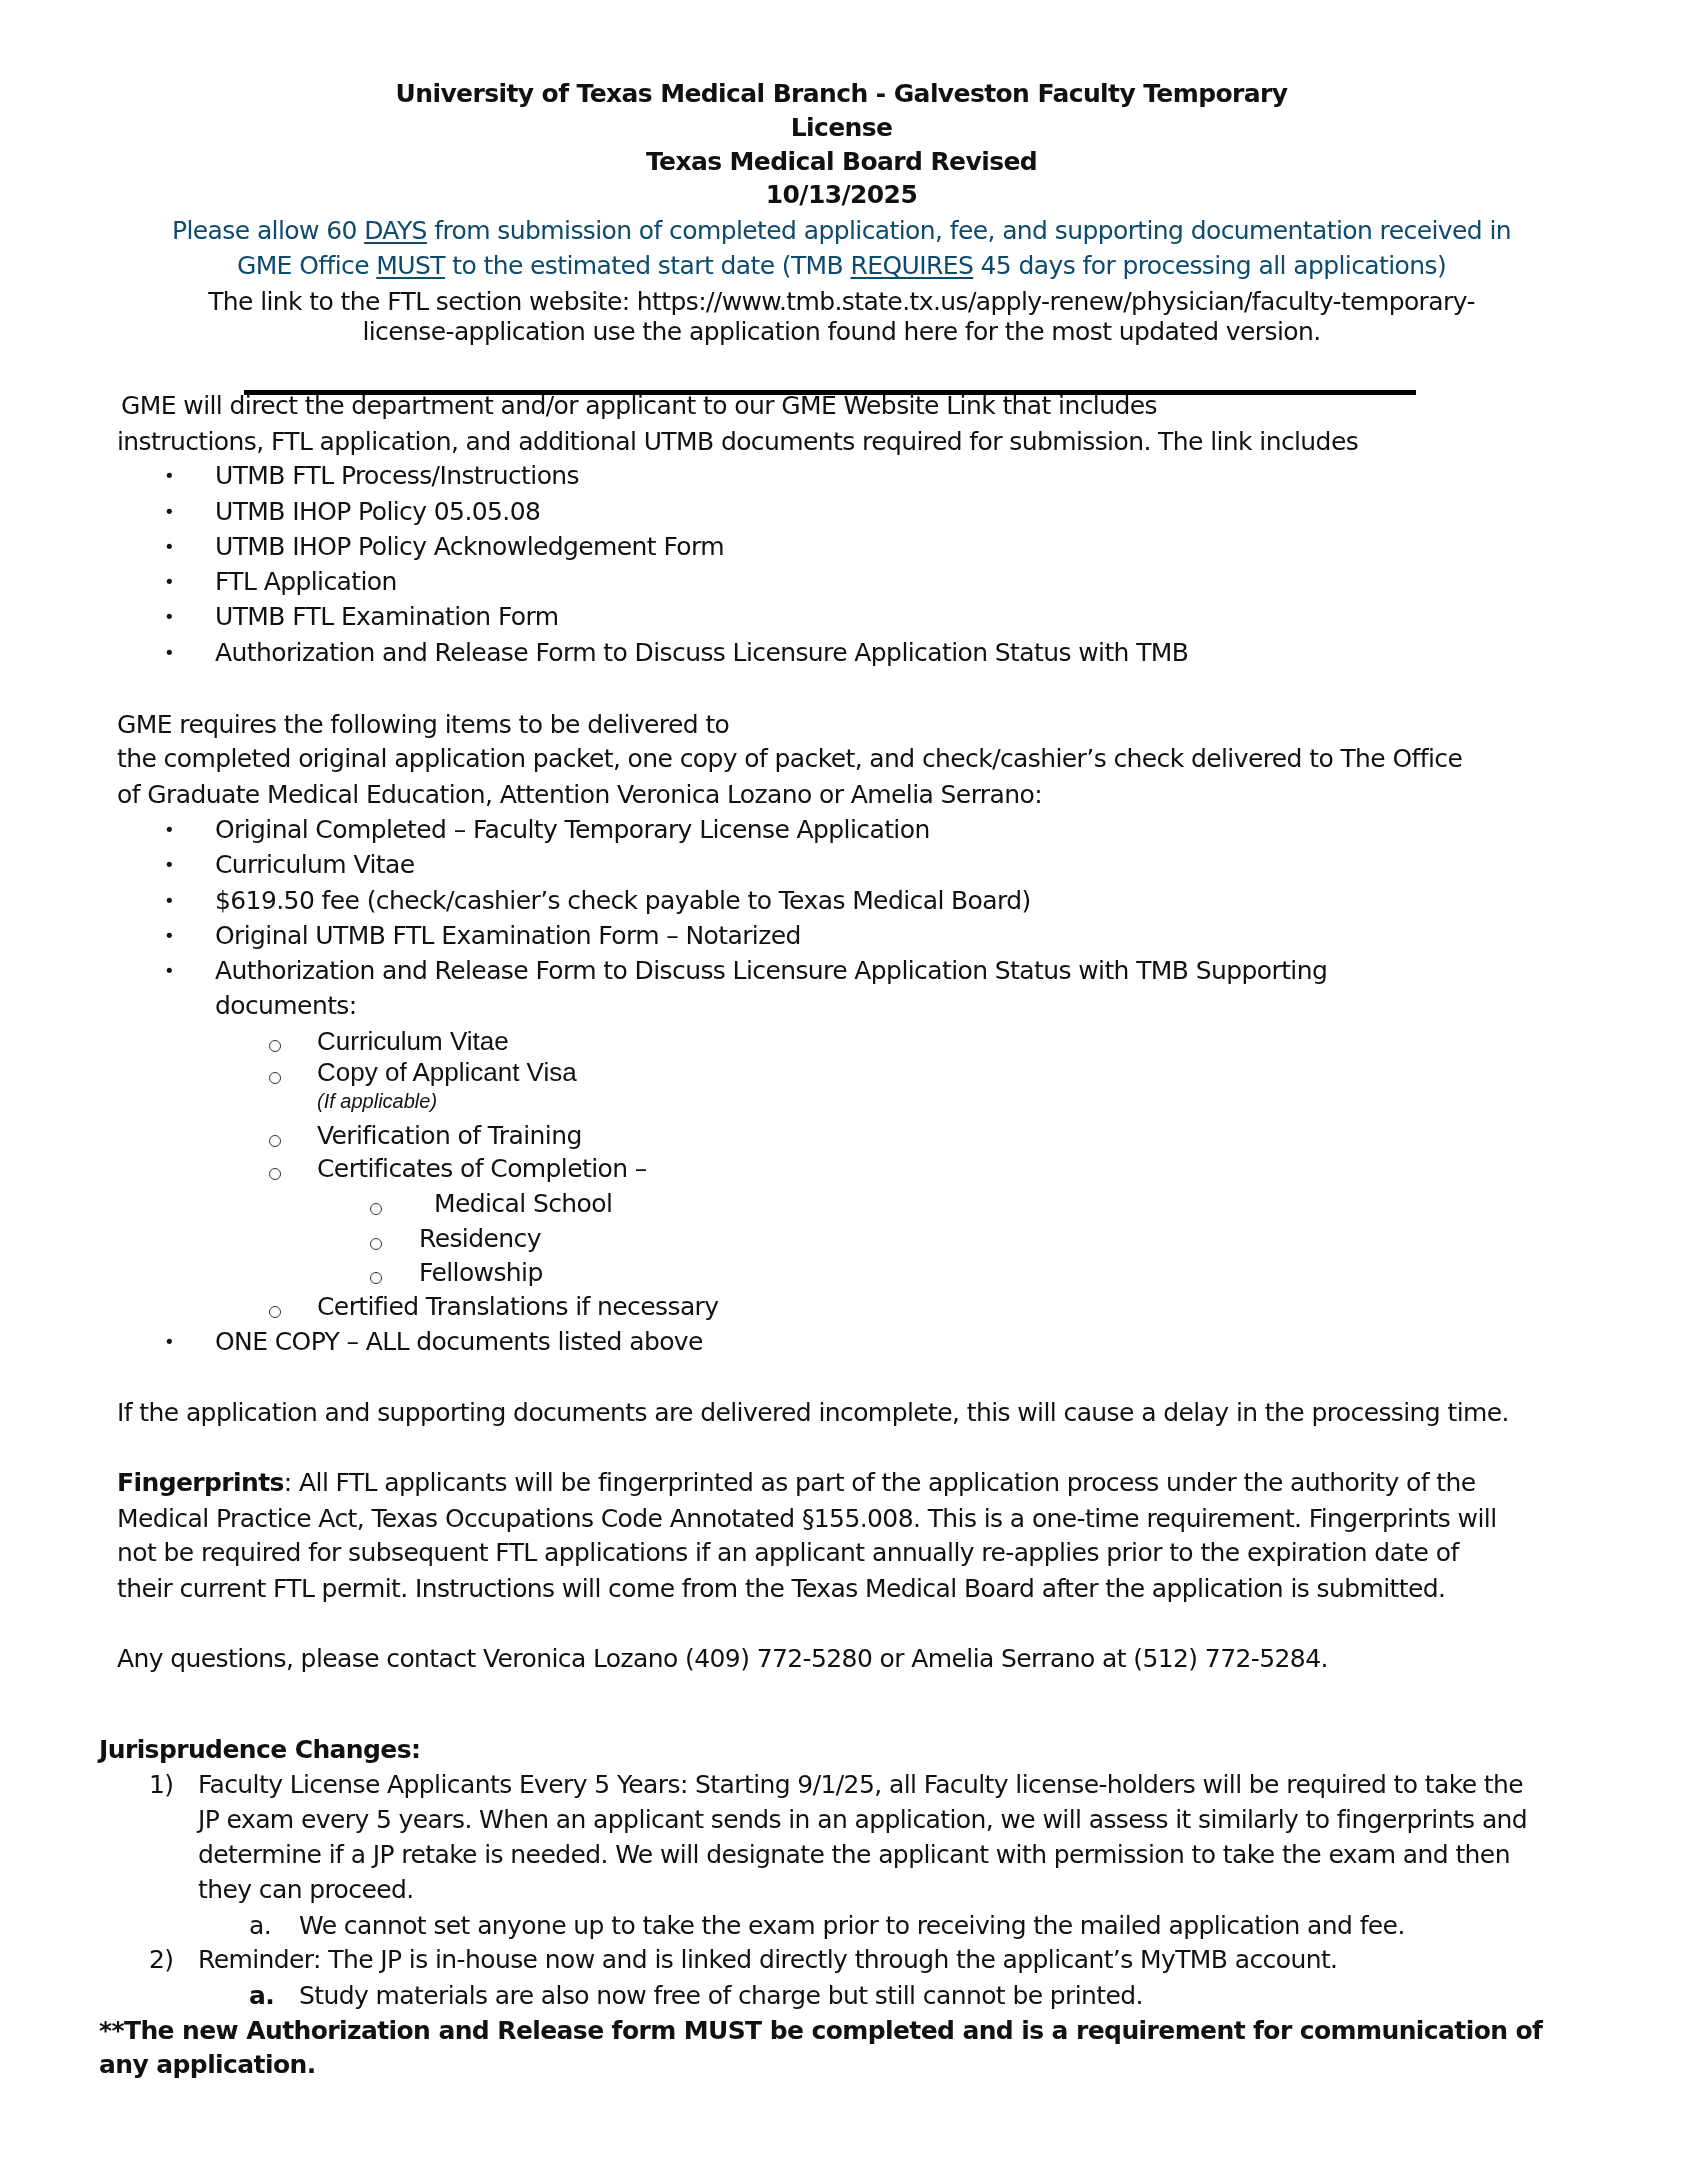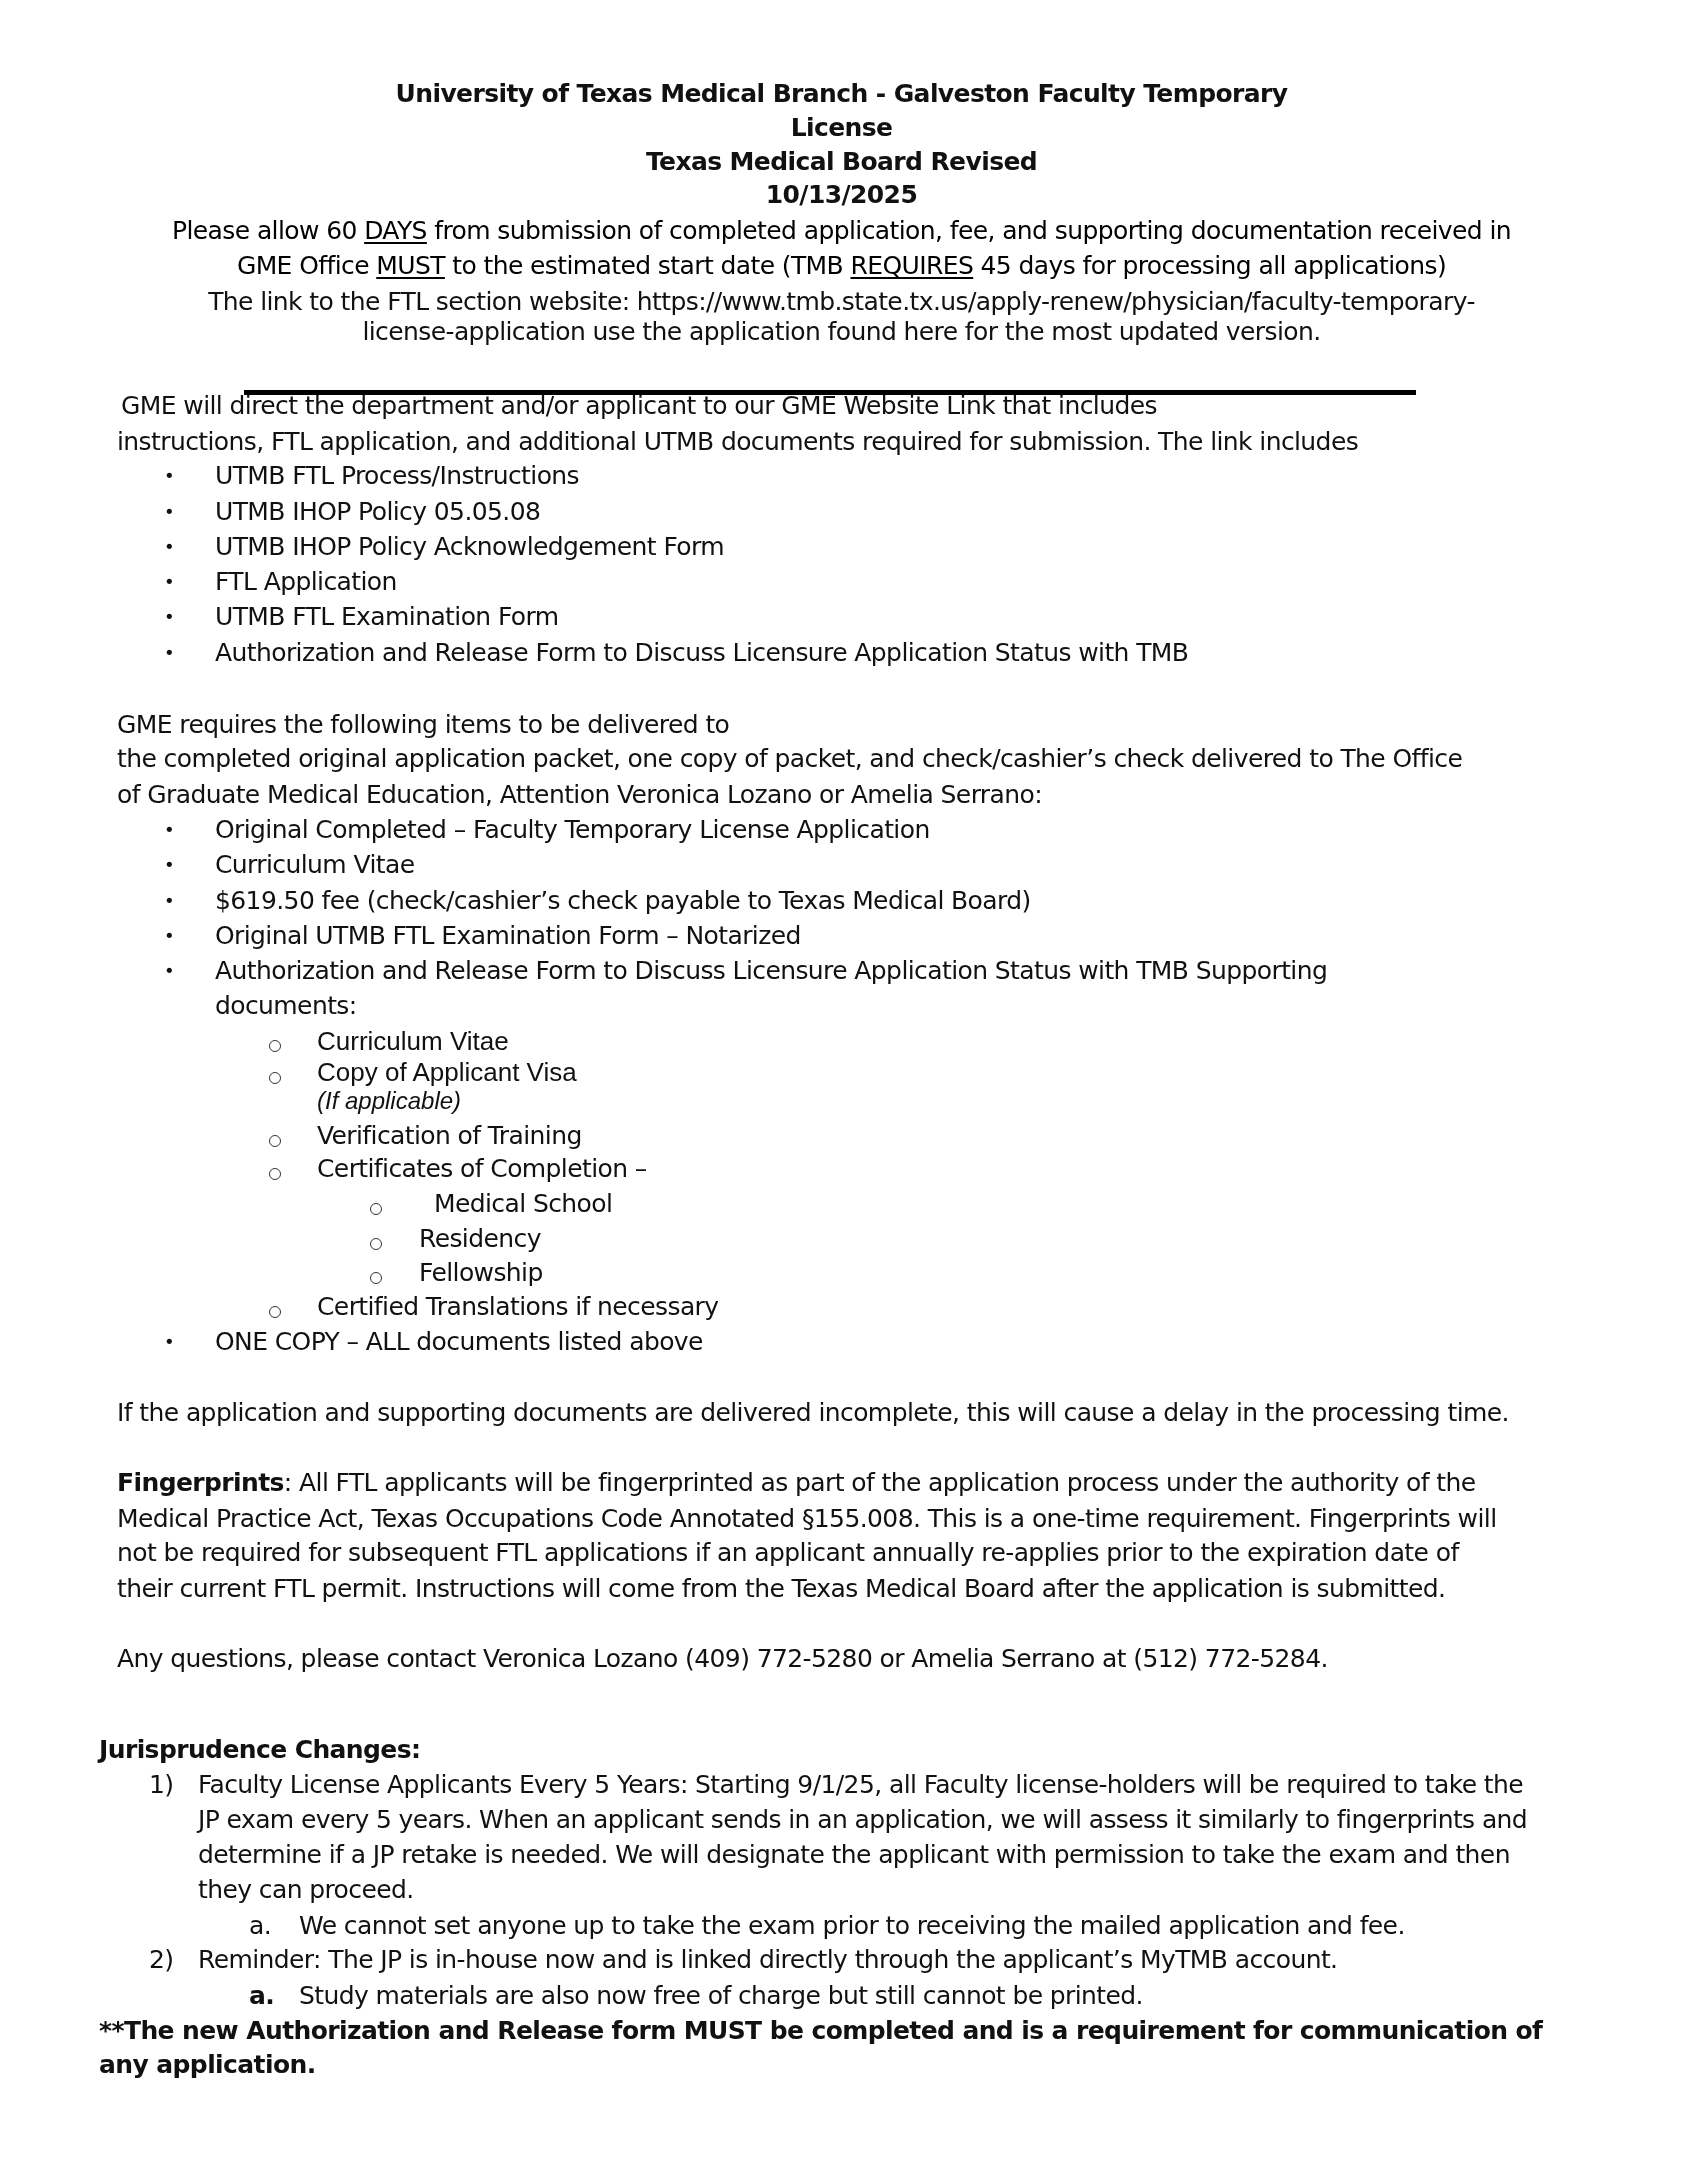--- a/index.html
+++ b/index.html
@@ -1,27 +1,27 @@
 <!DOCTYPE html>
 <html><head>
 <meta charset="utf-8">
 <style>
   html,body{margin:0;padding:0;background:#fff;}
   body{width:1683px;height:2178px;position:relative;overflow:hidden;
        font-family:"DejaVu Sans","Liberation Sans",sans-serif;color:#111;}
   .ln{position:absolute;white-space:nowrap;font-size:25px;line-height:30px;letter-spacing:-0.6px;}
   .c{left:0;width:1683px;text-align:center;}
   .b{font-weight:bold;}
-  .red{color:#000000;}
+  .red{color:#0c4a6e;}
   .u{text-decoration:underline;text-decoration-thickness:2px;text-underline-offset:3px;}
   .bul{position:absolute;font-size:18px;line-height:30px;}
   .circ{position:absolute;width:10px;height:10px;border:1.3px solid #333;border-radius:50%;}
   .sans2{font-family:"Liberation Sans",sans-serif;letter-spacing:0;font-size:26px;}
   .rule{position:absolute;left:244px;top:390px;width:1172px;height:5px;background:#000;}
-  .it{font-style:italic;font-family:"Liberation Sans",sans-serif;font-size:24px;letter-spacing:0;}
+  .it{font-style:italic;font-family:"Liberation Sans",sans-serif;font-size:20px;letter-spacing:0;}
 </style>
 </head>
 <body>
 
 <div class="ln c b" style="top:79px;">University of Texas Medical Branch - Galveston Faculty Temporary</div>
 <div class="ln c b" style="top:113px;">License</div>
 <div class="ln c b" style="top:147px;">Texas Medical Board Revised</div>
 <div class="ln c b" style="top:180px;">10/13/2025</div>
 
 <div class="ln c red" style="top:216px;"><span>Please allow 60 </span><span class="u">DAYS</span><span> from submission of completed application, fee, and supporting documentation received in</span></div>

